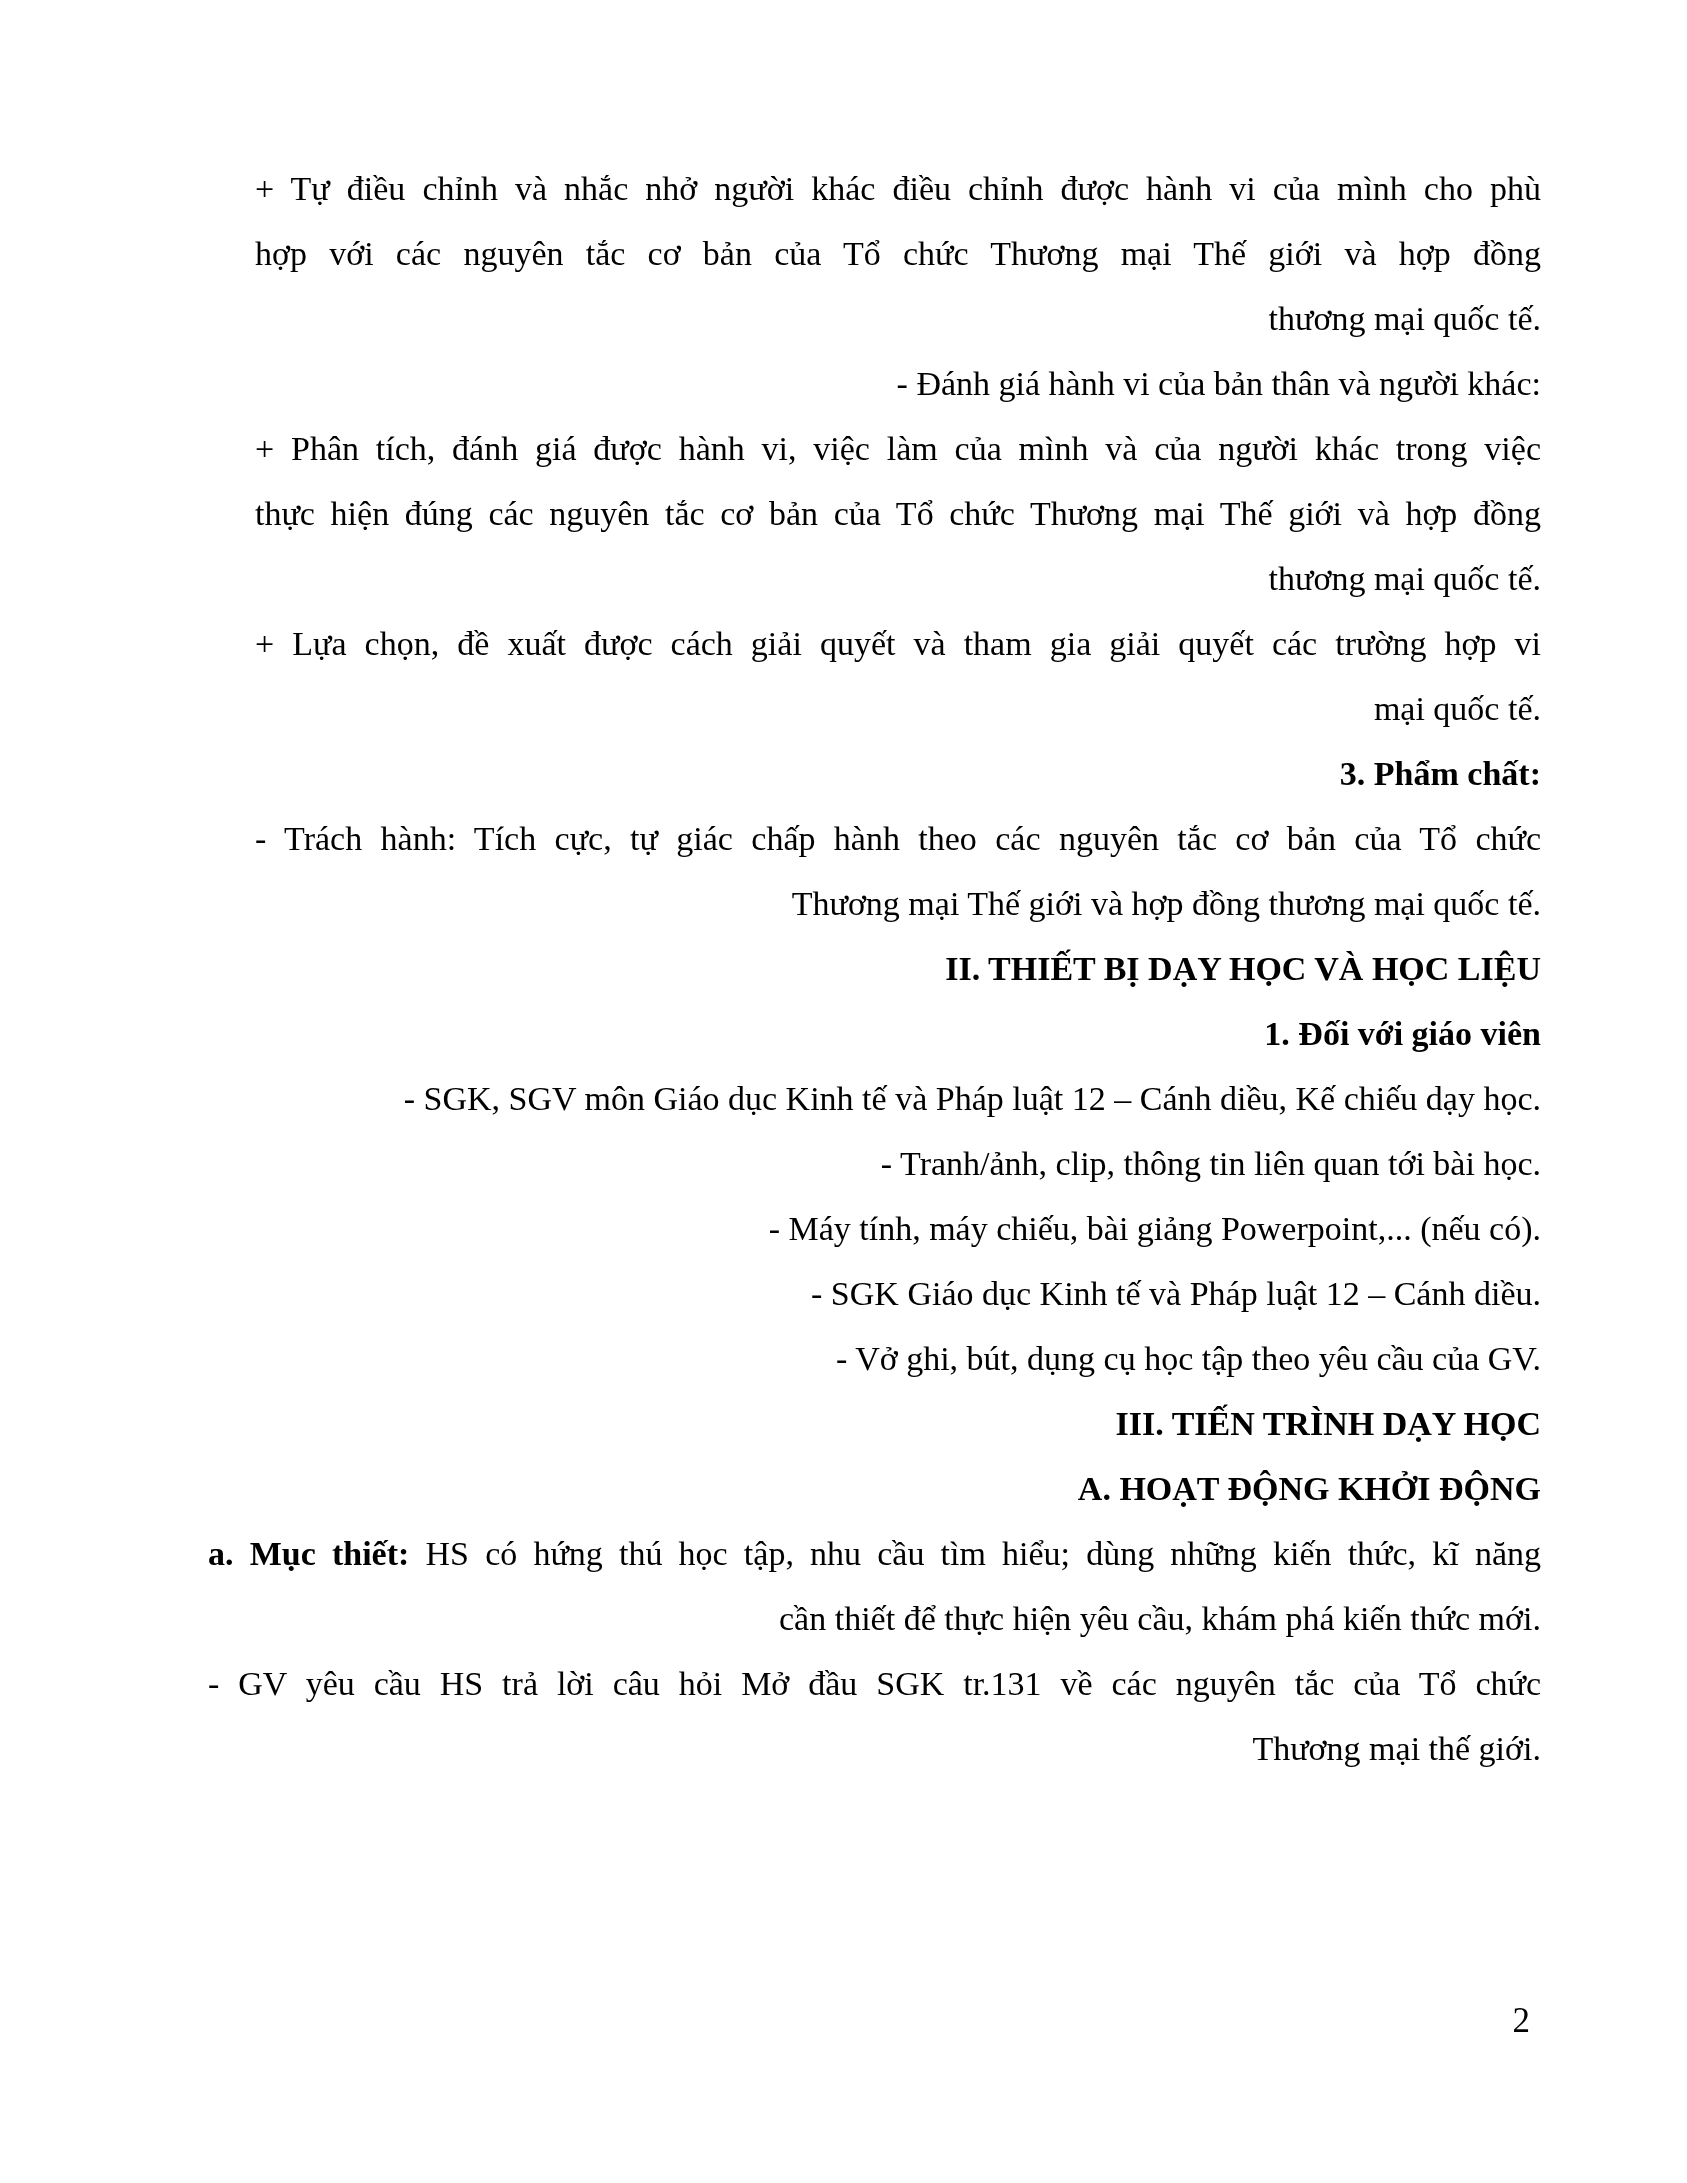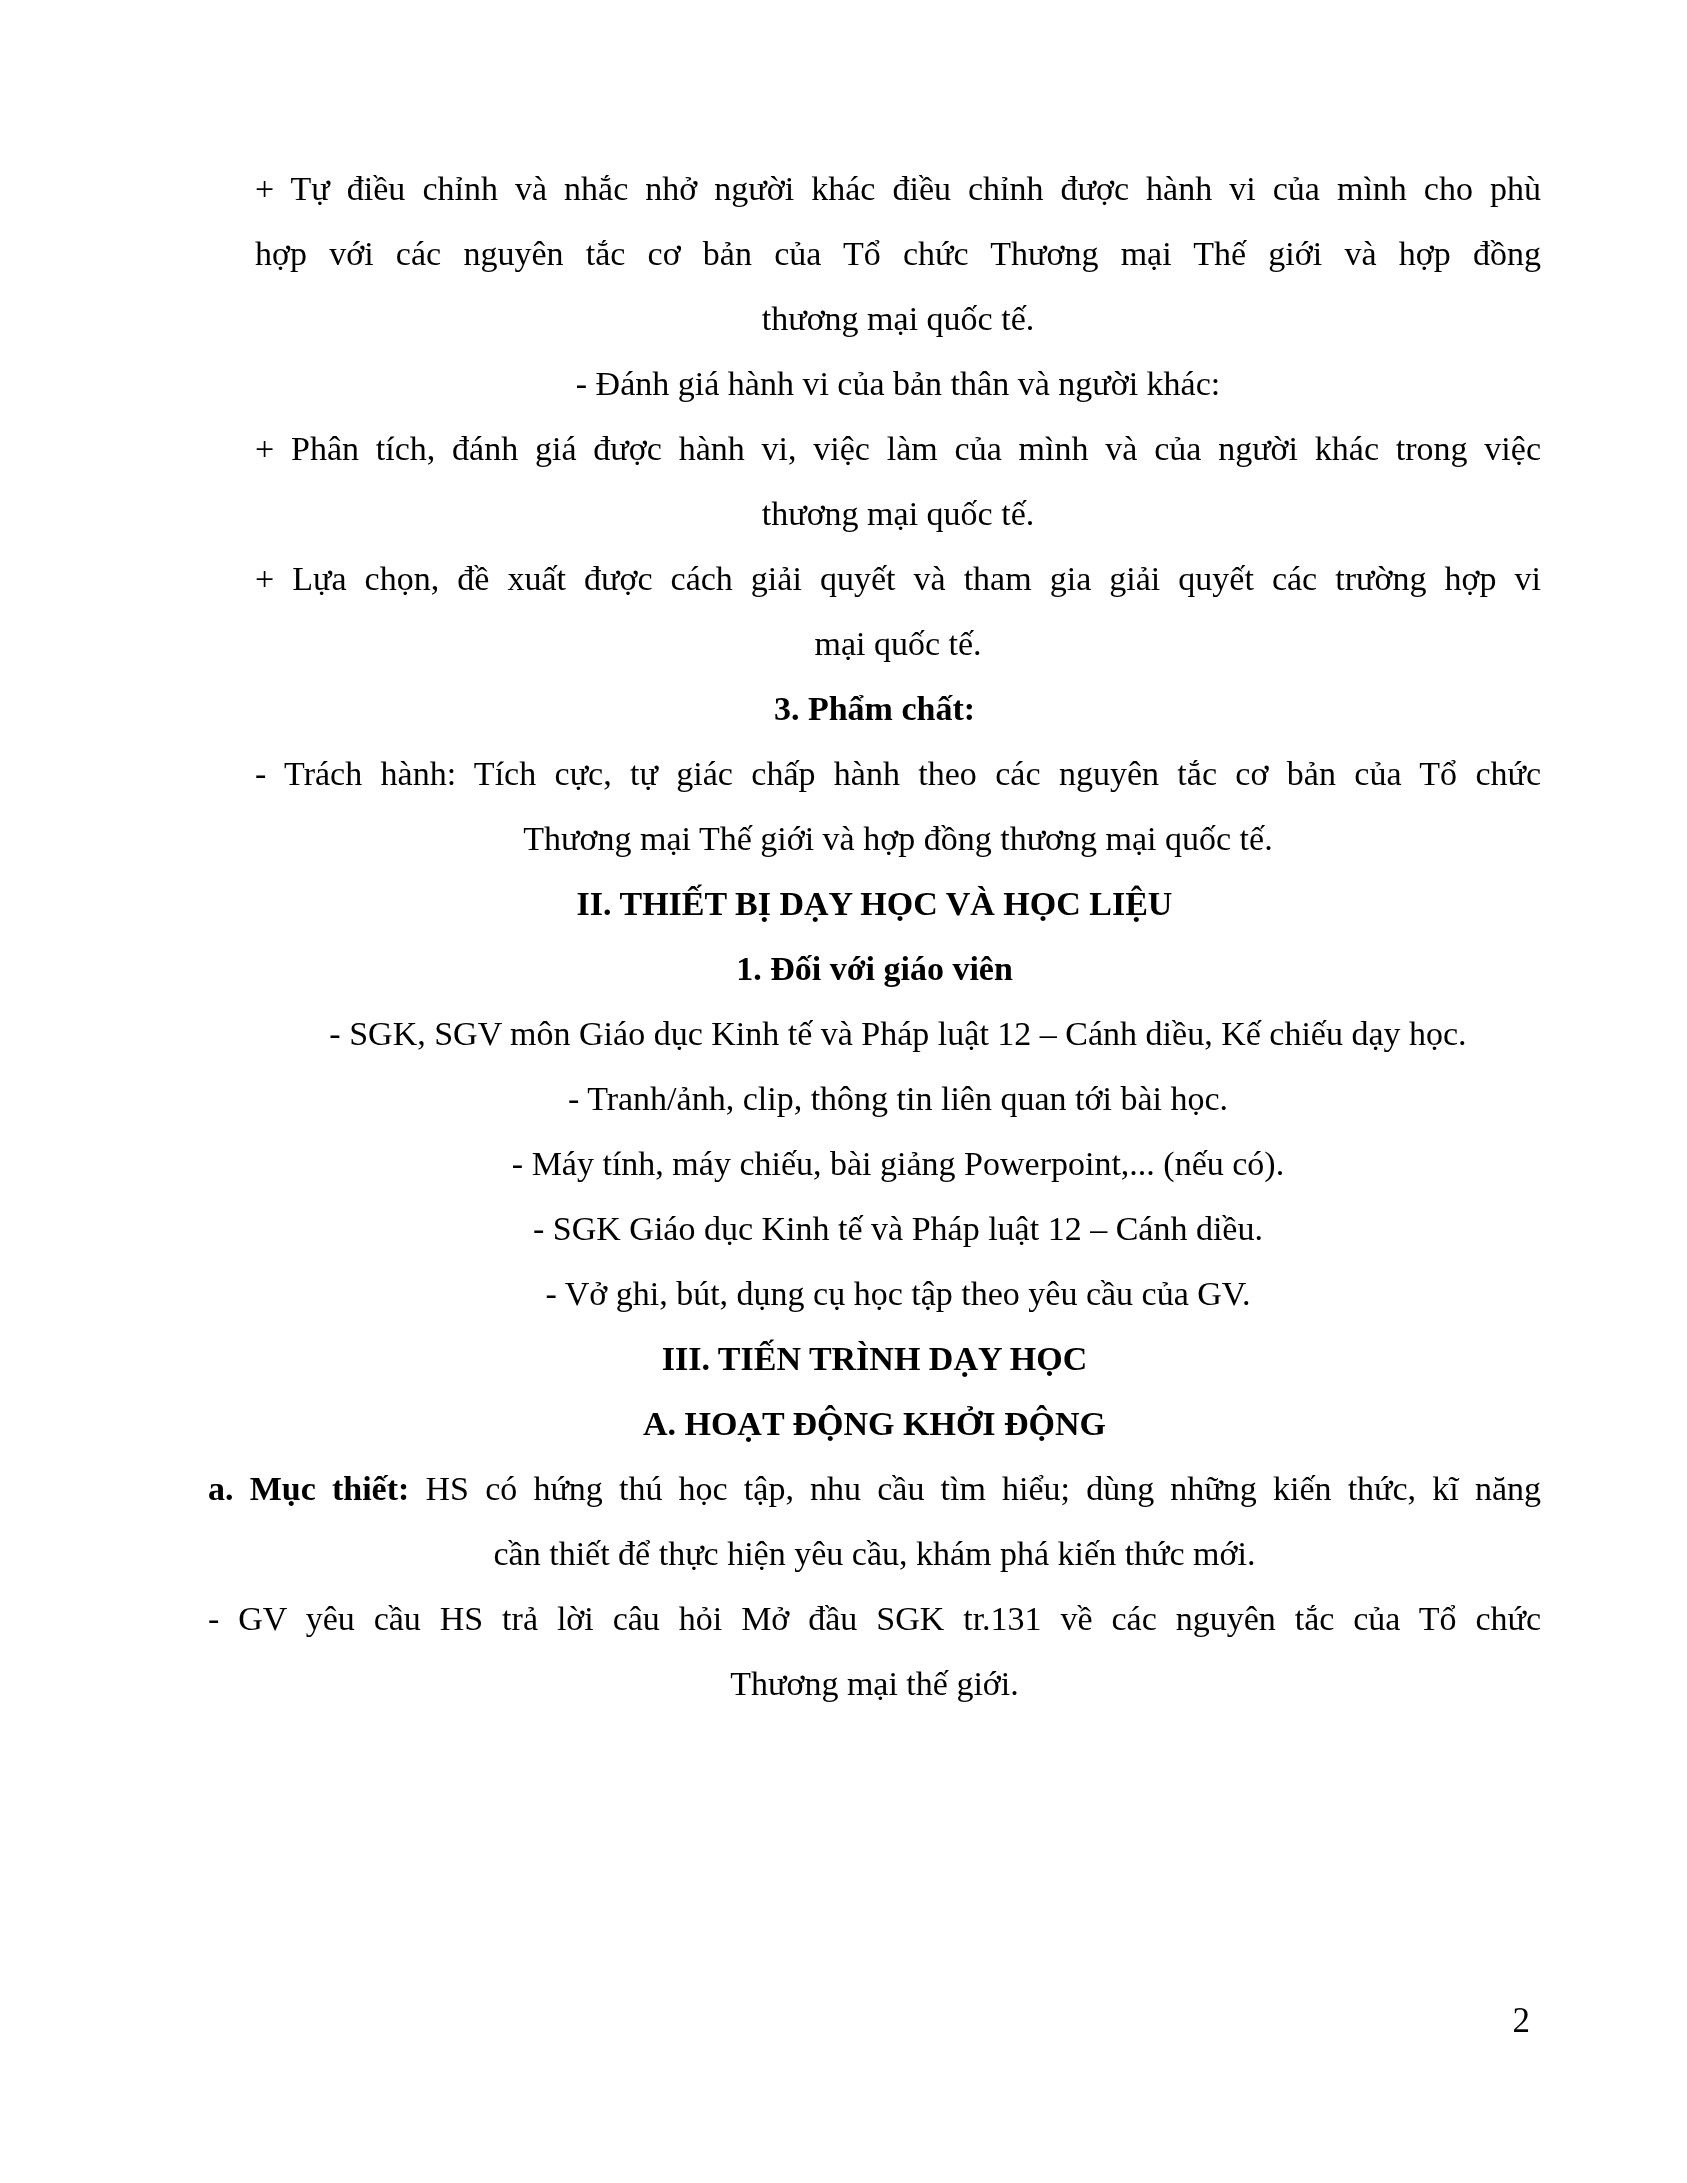--- a/index.html
+++ b/index.html
@@ -20,21 +20,21 @@
     padding-left: 197px;
     padding-right: 157px;
     box-sizing: border-box;
     margin-left: 11px;
   }
   .ln {
     font-size: 34px;
     line-height: 65px;
     height: 65px;
     white-space: nowrap;
-    text-align: center;
+    text-align: right;
   }
   .ln.j {
     white-space: normal;
     text-align: justify;
     text-align-last: justify;
     overflow: hidden;
   }
   .ind { margin-left: 47px; }
   .b { font-weight: bold; }
   .i { }
@@ -50,20 +50,21 @@
 <body>
 
 <div class="page">
   <div class="content">
 
     <div class="ln j ind"><span>+ Tự điều chỉnh và nhắc nhở người khác điều chỉnh được hành vi của mình cho phù</span></div>
     <div class="ln j ind"><span>hợp với các nguyên tắc cơ bản của Tổ chức Thương mại Thế giới và hợp đồng</span></div>
     <div class="ln ind"><span>thương mại quốc tế.</span></div>
     <div class="ln ind"><span>- </span><span class="i">Đánh giá hành vi của bản thân và người khác:</span></div>
     <div class="ln j ind"><span>+ Phân tích, đánh giá được hành vi, việc làm của mình và của người khác trong việc</span></div>
+    <div class="ln j ind"><span>thực hiện đúng các nguyên tắc cơ bản của Tổ chức Thương mại Thế giới và hợp đồng</span></div>
     <div class="ln ind"><span>thương mại quốc tế.</span></div>
     <div class="ln j ind"><span>+ Lựa chọn, đề xuất được cách giải quyết và tham gia giải quyết các trường hợp vi</span></div>
     <div class="ln ind"><span>mại quốc tế.</span></div>
     <div class="ln"><span class="b">3. Phẩm chất:</span></div>
     <div class="ln j ind"><span>- </span><span class="i">Trách hành: </span><span>Tích cực, tự giác chấp hành theo các nguyên tắc cơ bản của Tổ chức</span></div>
     <div class="ln ind"><span>Thương mại Thế giới và hợp đồng thương mại quốc tế.</span></div>
     <div class="ln"><span class="b">II. THIẾT BỊ DẠY HỌC VÀ HỌC LIỆU</span></div>
     <div class="ln"><span class="b">1. Đối với giáo viên</span></div>
     <div class="ln ind"><span>- SGK, SGV môn </span><span class="i">Giáo dục Kinh tế và Pháp luật 12 – Cánh diều</span><span>, Kế chiếu dạy học.</span></div>
     <div class="ln ind"><span>- Tranh/ảnh, clip, thông tin liên quan tới bài học.</span></div>

